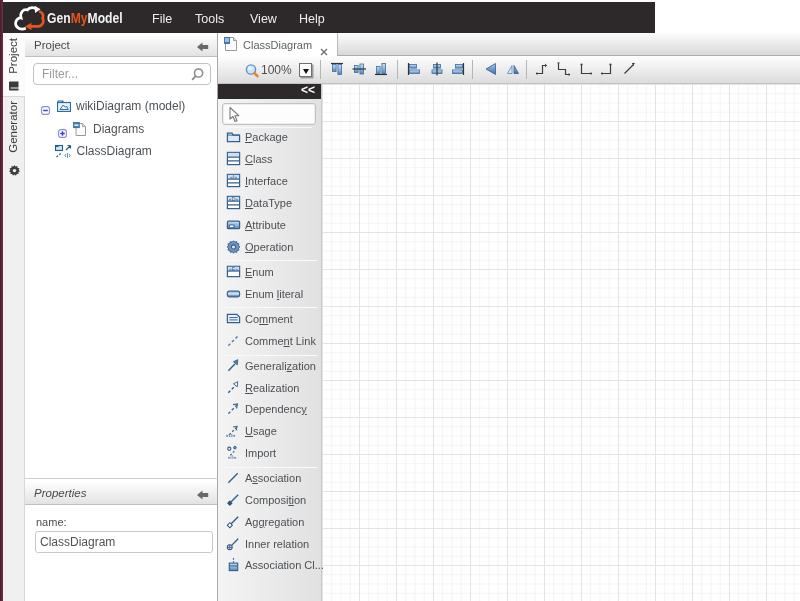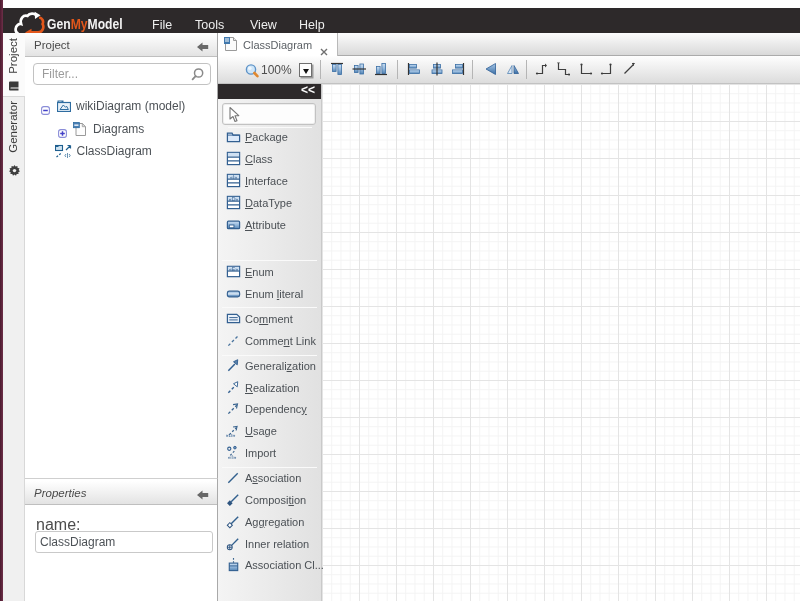--- a/index.html
+++ b/index.html
@@ -1,17 +1,17 @@
 <!DOCTYPE html>
 <html><head><meta charset="utf-8">
 <style>
 * { margin:0; padding:0; box-sizing:border-box; }
 html,body { width:800px; height:601px; overflow:hidden; }
 body { font-family:"Liberation Sans", sans-serif; position:relative; background:#fff; }
-#topbar { position:absolute; left:0; top:8px; width:800px; height:33px; background:#2d292a; }
+#topbar { position:absolute; left:0; top:2px; width:655px; height:33px; background:#2d292a; }
 #logo { position:absolute; left:11px; top:2px; }
 #brand { position:absolute; left:47px; top:8px; font-size:15px; font-weight:bold; color:#f2f2f2;
   letter-spacing:0; transform:scaleX(.81); transform-origin:left center; white-space:nowrap; line-height:15px; }
 #brand .my { color:#e2571b; }
 .menu { position:absolute; top:10px; font-size:12.5px; color:#eeeeee; }
 #maroon { position:absolute; left:0; top:0; width:3px; height:601px;
   background:linear-gradient(to right,#4b1a2e,#6e3049); z-index:30; }
 #strip { position:absolute; left:3px; top:33px; width:22px; height:568px; background:#f0f0f0;
   border-right:1px solid #d8d8d8; }
 #strip .tab1 { position:absolute; left:0; top:0; width:22px; height:64px; background:#fbfbfb;
@@ -31,21 +31,21 @@
 #projpanel { position:absolute; left:25px; top:33px; width:193px; height:445px; background:#fff;
   border-right:1px solid #a9a9a9; }
 #filter { position:absolute; left:8px; top:30px; width:178px; height:22px; border:1px solid #c2c2c2;
   border-radius:4px; background:#fff; font-size:12px; color:#9b9b9b; line-height:20px; padding-left:8px; }
 #filter .mag { position:absolute; right:5px; top:3px; }
 .tico { position:absolute; }
 .tlabel { position:absolute; font-size:12px; line-height:14px; color:#4d5257; white-space:nowrap; }
 #propspanel { position:absolute; left:25px; top:478px; width:193px; height:123px; background:#fff;
   border-right:1px solid #a9a9a9; border-top:1px solid #cfcfcf; }
 #propspanel .panelhead { top:2px;font-style:italic; }
-#nlabel { position:absolute; left:36px; top:516px; font-size:16px; color:#4c4c4c; }
+#nlabel { position:absolute; left:36px; top:516px; font-size:11px; color:#4c4c4c; }
 #ninput { position:absolute; left:35px; top:531px; width:178px; height:22px; border:1px solid #c9c9c9;
   border-radius:3px; background:#fff; font-size:12px; color:#4d5257; line-height:21px; padding-left:4px; }
 
 
 #tabbar { position:absolute; left:218px; top:33px; width:582px; height:23px;
   background:linear-gradient(#fcfcfc,#d9d9d9); border-bottom:1px solid #ababab; }
 #atab { position:absolute; left:0; top:0; width:120px; height:23px; background:#fff;
   border-right:1px solid #b9b9b9; }
 #atab .pg { position:absolute; left:4px; top:3px; }
 #atab .tt { position:absolute; left:25px; top:6px; font-size:11px; color:#5c6166; }
@@ -306,20 +306,29 @@
         </svg></span>
       <span class="plabel"><u>D</u>ataType</span>
     </div>
 <div class="pitem" style="top:130px">
       <span class="picon"><svg width="16" height="16" viewBox="0 0 16 16">
           <rect x="1.5" y="4.5" width="13" height="8" rx="1" fill="url(#gb)" stroke="#336091" stroke-width="1.3"></rect>
           <rect x="3.5" y="8.5" width="5" height="3" fill="#fff" stroke="#336091" stroke-width="1"></rect>
         </svg></span>
       <span class="plabel"><u>A</u>ttribute</span>
     </div>
+<div class="pitem" style="top:152px">
+      <span class="picon"><svg width="16" height="16" viewBox="0 0 16 16">
+          <g stroke="#336091" fill="#6f94bd">
+            <path d="M8 1.8 L9.3 3.4 L11.4 2.7 L11.8 4.8 L13.9 5.2 L13.2 7.2 L14.8 8.5 L13.2 9.8 L13.9 11.8 L11.8 12.2 L11.4 14.3 L9.3 13.6 L8 15.2 L6.7 13.6 L4.6 14.3 L4.2 12.2 L2.1 11.8 L2.8 9.8 L1.2 8.5 L2.8 7.2 L2.1 5.2 L4.2 4.8 L4.6 2.7 L6.7 3.4 Z" stroke-width="1"></path>
+            <circle cx="8" cy="8.5" r="2.2" fill="#e8eef5" stroke-width="1.2"></circle>
+          </g>
+        </svg></span>
+      <span class="plabel"><u>O</u>peration</span>
+    </div>
 <div class="psep" style="top:176px"></div>
 <div class="pitem" style="top:177px">
       <span class="picon"><svg width="16" height="16" viewBox="0 0 16 16">
           <rect x="1.5" y="2.5" width="13" height="11" fill="#fff" stroke="#336091" stroke-width="1.3"></rect>
           <rect x="2" y="3" width="12" height="4" fill="#cfe0f2"></rect>
           <path d="M1.5 7.5 h13" stroke="#336091" stroke-width="1.3"></path>
           <text x="8" y="7" font-family="Liberation Sans" font-size="5.5" fill="#336091" text-anchor="middle">«E»</text>
         </svg></span>
       <span class="plabel"><u>E</u>num</span>
     </div>

